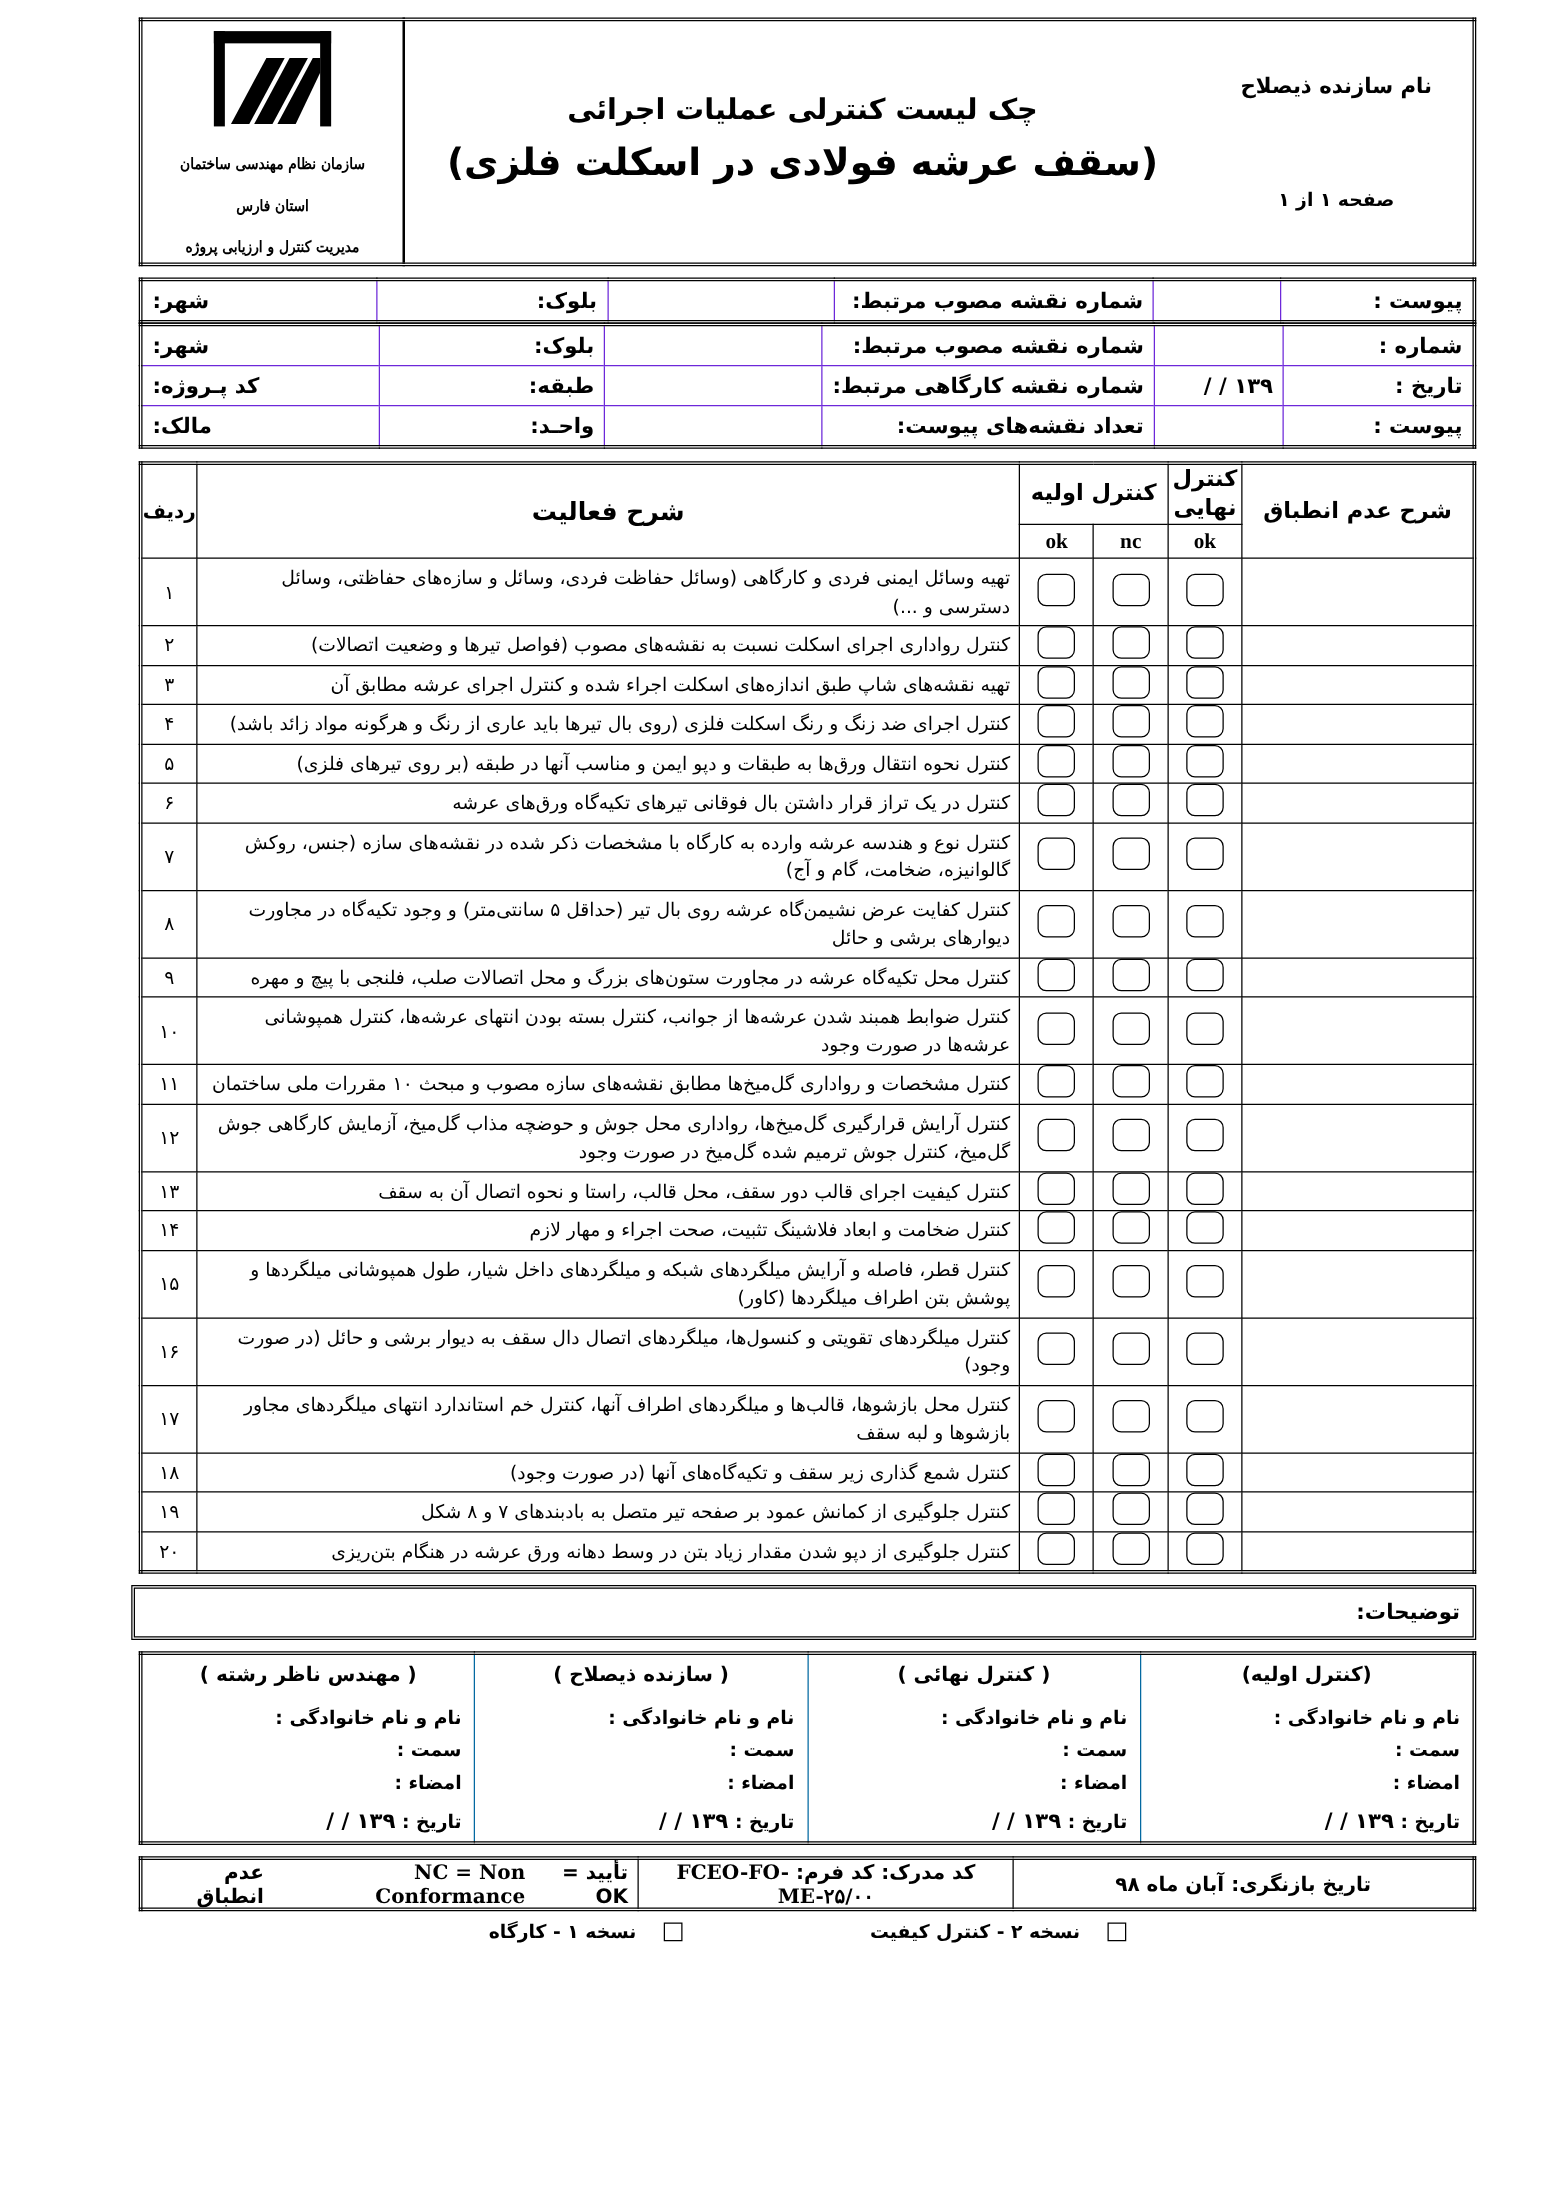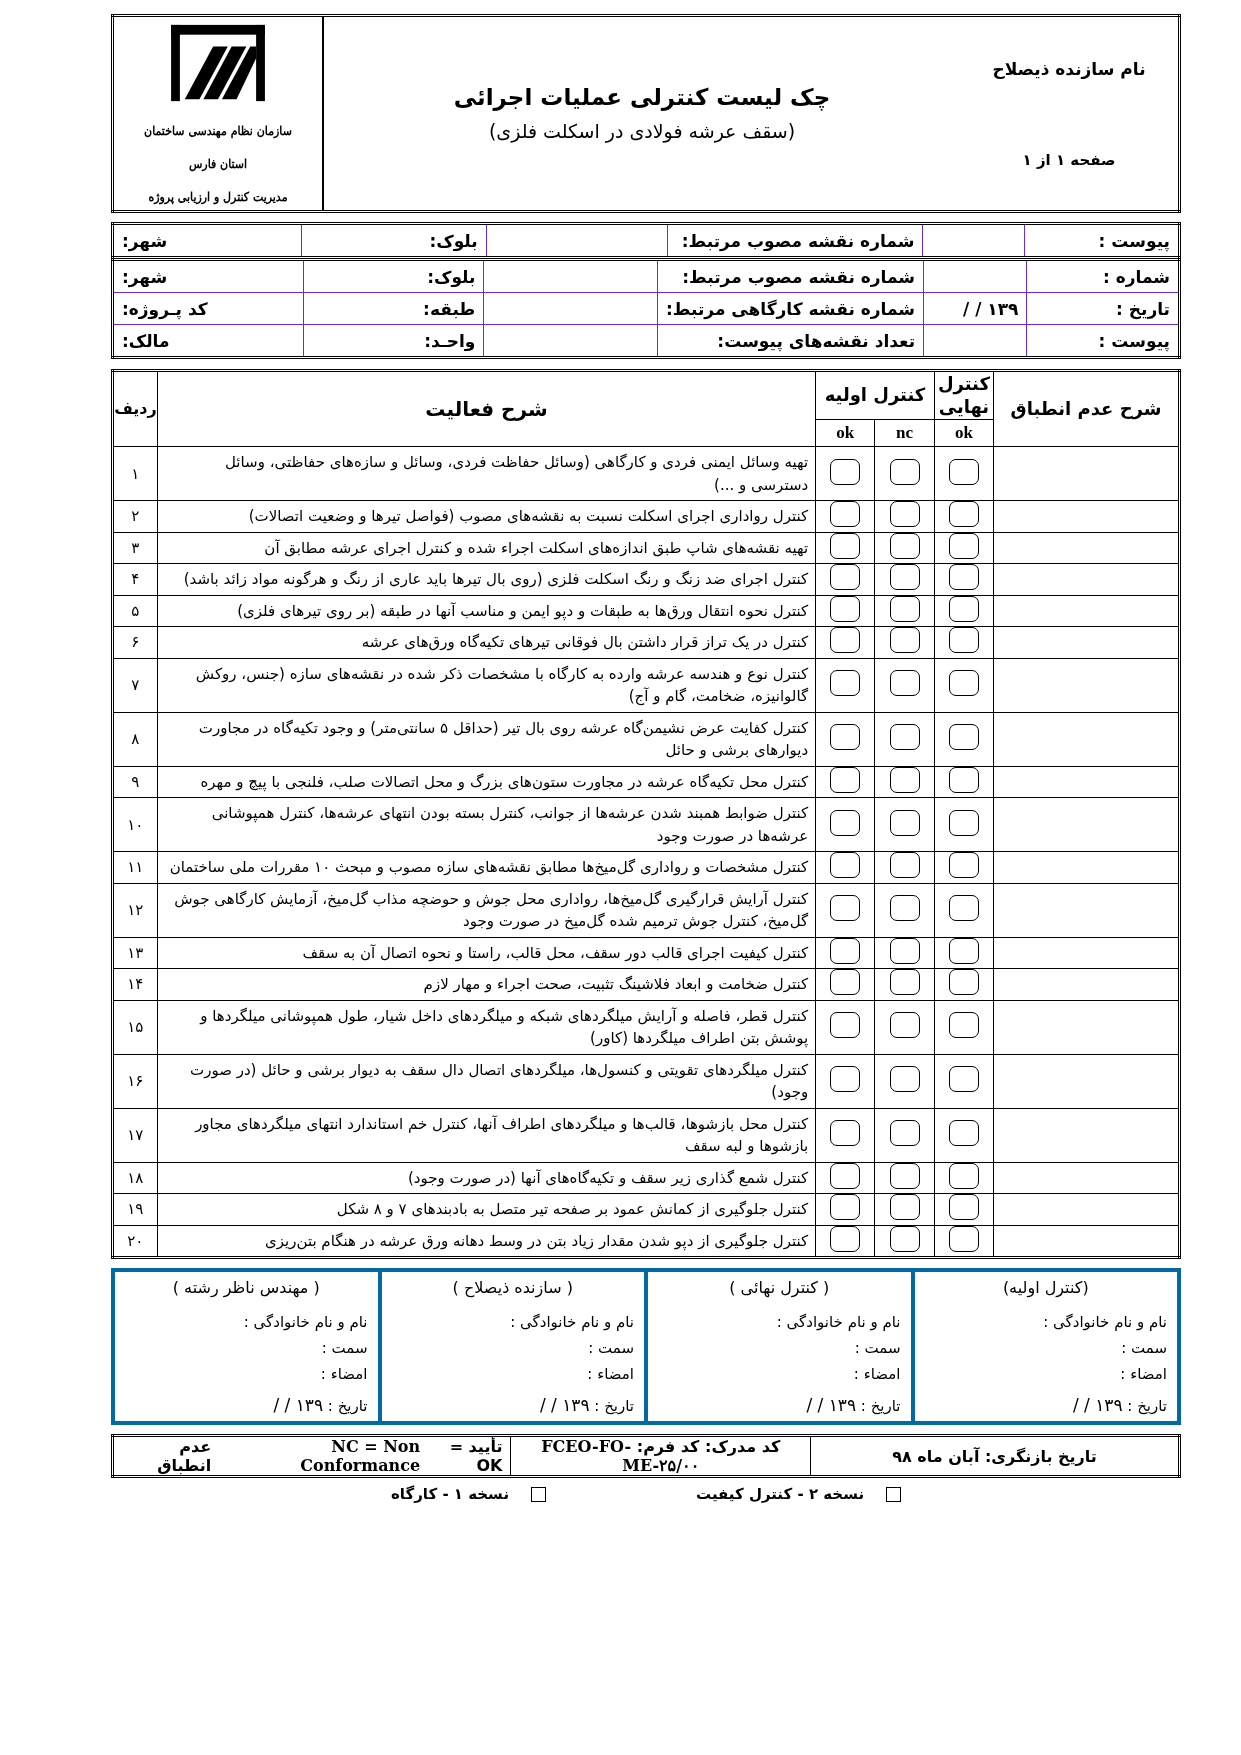--- a/index.html
+++ b/index.html
@@ -20,21 +20,21 @@
   td,th{border:1px solid #000;padding:0;vertical-align:middle;}
 
   
   .hdr{border:3px double #000;width:1070px;}
   .hdr td{border:none;vertical-align:middle;}
   .hdr .vline{border-left:2px solid #000;}
   .hdr-logo{width:208px;text-align:center;padding:4px 0;}
   .hdr-title{text-align:center;padding:6px 10px;}
   .hdr-side{width:206px;text-align:center;padding:4px 6px;}
   .t1{font-size:23px;font-weight:bold;line-height:1.5;}
-  .t2{font-size:19px;font-weight:normal;line-height:1.7;}
+  .t2{font-size:30px;font-weight:bold;line-height:1.7;}
   .side-top{font-size:17px;font-weight:bold;}
   .side-bot{font-size:15px;font-weight:bold;margin-top:72px;}
 
   .logo-wrap{display:flex;flex-direction:column;align-items:center;justify-content:center;gap:16px;}
   .logo-mark{width:118px;height:86px;}
   .logo-cap{font-size:11px;font-weight:bold;line-height:1.55;text-align:center;
             font-family:"DejaVu Serif","Liberation Serif",serif;transform:scaleY(1.12);}
 
   
   .info{width:1070px;margin-top:9px;border:3px double #000;}
@@ -67,21 +67,21 @@
   .boxcell{text-align:center;}
   .cbx{display:inline-block;width:28px;height:24px;border:1.6px solid #000;border-radius:7px;background:#fff;}
 
   
   .notes{width:1070px;margin-top:9px;border:3px double #000;height:38px;
          display:flex;align-items:center;justify-content:flex-start;}
   .notes span{font-size:17px;font-weight:bold;padding:0 10px;}
 
   
   .sig{width:1070px;margin-top:9px;border:3px double #000;}
-  .sig td{border:4px solid #0369a1;vertical-align:top;padding:6px 10px;font-size:15px;font-weight:normal;}
+  .sig td{border:1px solid #0369a1;vertical-align:top;padding:6px 10px;font-size:15px;font-weight:bold;}
   .sig .title{text-align:center;font-size:16px;padding-bottom:8px;}
   .sig .fld{padding:8px 0 0 0;font-size:15px;}
   .sig .dt{padding-top:12px;font-size:15px;}
 
   
   .legend{width:1070px;margin-top:9px;border:3px double #000;}
   .legend td{border:1px solid #000;height:34px;font-size:16px;font-weight:bold;padding:0 8px;}
   .lg-lat{font-family:"DejaVu Serif","Liberation Serif",serif;}
   .copies{width:1070px;margin-top:7px;display:flex;justify-content:center;gap:150px;
           font-size:15px;font-weight:bold;align-items:center;}
@@ -337,20 +337,23 @@
           <td class="col-desc"></td>
           <td class="col-box boxcell"><span class="cbx"></span></td>
           <td class="col-box boxcell"><span class="cbx"></span></td>
           <td class="col-box boxcell"><span class="cbx"></span></td>
           <td class="col-act rowtxt">کنترل جلوگیری از دپو شدن مقدار زیاد بتن در وسط دهانه ورق عرشه در هنگام بتن‌ریزی</td>
           <td class="col-idx rowidx">۲۰</td>
         </tr>
       </tbody>
   </table>
 
+  <div class="notes">
+    <span>توضیحات:</span>
+  </div>
 
   <table class="sig">
     <tbody>
         <tr id="sig-row">
           <td style="width: 267px;">
             <div class="title">(کنترل اولیه)</div>
             <div class="fld">نام و نام خانوادگی :</div>
             <div class="fld">سمت :</div>
             <div class="fld">امضاء :</div>
             <div class="dt"><span>تاریخ :</span> <span class="num">۱۳۹    /    /</span></div>

